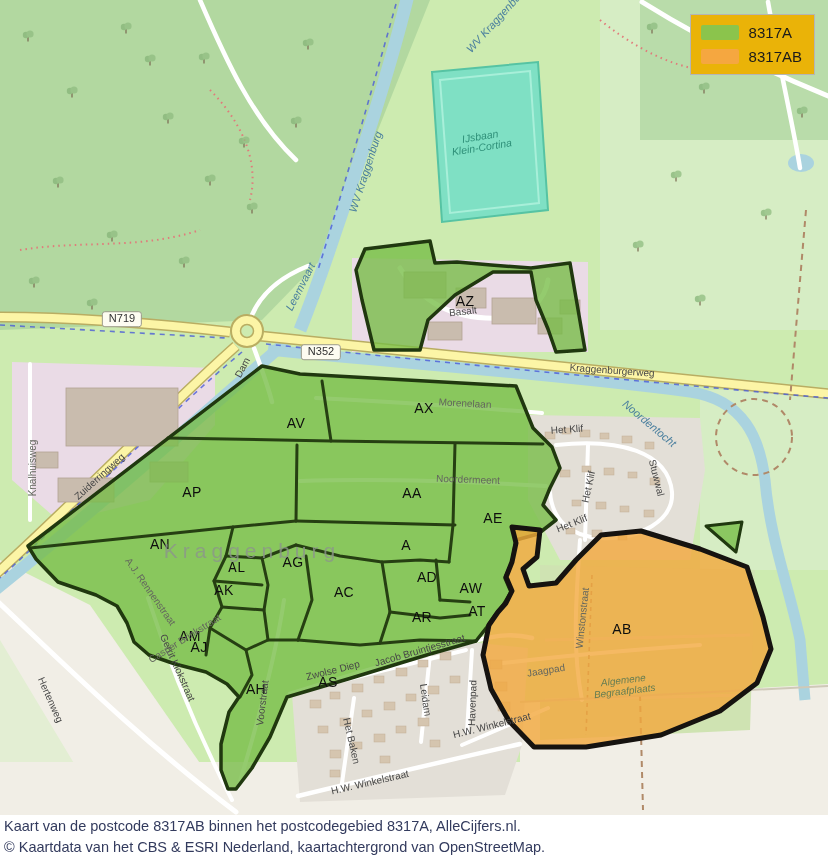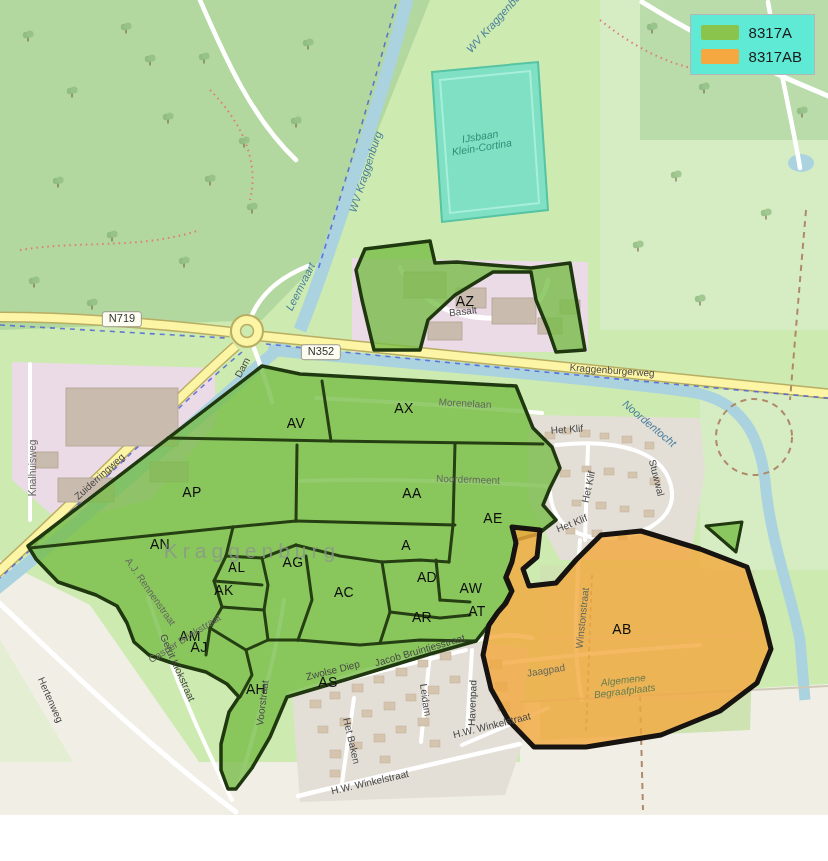--- a/index.html
+++ b/index.html
@@ -10,21 +10,21 @@
   #map-labels{position:absolute;left:0;top:0;width:828px;height:815px;}
   .lbl{position:absolute;white-space:pre-line;pointer-events:none;line-height:1.05;text-align:center;}
   .region{font-size:14px;color:#0e0e0e;letter-spacing:.4px;}
   .street{font-size:10px;color:#474747;white-space:pre;}
   .street-dim{font-size:10px;color:#63665e;white-space:pre;}
   .water{font-size:11px;color:#4a7f9e;font-style:italic;white-space:pre;}
   .place{font-size:10.5px;color:#2f9079;font-style:italic;}
   .watermark{font-size:21px;color:#8b958b;opacity:.8;letter-spacing:5px;white-space:pre;}
   .cemetery{font-size:10px;color:#5f7a52;font-style:italic;opacity:.95;}
   .shield{font-size:11px;color:#333;background:#fdfcf1;border:1.5px solid #9a9a8a;border-radius:3px;padding:1px 6px;white-space:pre;}
-  .legend{position:absolute;top:14px;right:13px;background:#5eead4;border:1px solid #b5b5b5;padding:9px 12px 9px 10px;display:flex;flex-direction:column;gap:7px;}
+  .legend{position:absolute;top:14px;right:13px;background:#eab308;border:1px solid #b5b5b5;padding:9px 12px 9px 10px;display:flex;flex-direction:column;gap:7px;}
   .legend-row{display:flex;align-items:center;gap:10px;}
   .swatch{display:inline-block;width:38px;height:15px;border-radius:2px;}
   .legend-label{font-size:15px;color:#1b1b1b;}
   .caption{position:absolute;left:0;top:815px;width:828px;height:46px;background:#fff;}
   .caption div{margin:1px 0 0 4px;font-size:14.5px;color:#333b5e;line-height:20px;white-space:pre;}
 </style>
 </head>
 <body>
 
 <div class="stage">
@@ -233,21 +233,21 @@
         <path d="M436,560 L440,600"></path>
         <path d="M390,612 L440,618 L470,615"></path>
         <path d="M440,600 L470,602"></path>
       </g>
 
       <path d="M512,527 L540,530 L537,557 L523,569 L529,586 L556,583 L576,560 L601,535 L641,531 L700,549 L747,567 L763,617 L771,649 L757,683 L720,711 L661,735 L586,747 L534,747 L509,721 L491,689 L483,655 L489,625 L498,612 L506,603 L512,591 L506,577 L512,562 L516,543 Z" fill="#f3a73c" fill-opacity="0.8" stroke="#161310" stroke-width="5" stroke-linejoin="round"></path>
     </svg>
 
     <div id="map-labels">
         <div class="lbl region" style="left: 465px; top: 301px; transform: translate(-50%, -50%) rotate(0deg);">AZ</div>
-        <div class="lbl region" style="left: 404px; top: 408px; transform: translate(-50%, -50%) rotate(0deg);">AX</div>
+        <div class="lbl region" style="left: 424px; top: 408px; transform: translate(-50%, -50%) rotate(0deg);">AX</div>
         <div class="lbl region" style="left: 296px; top: 423px; transform: translate(-50%, -50%) rotate(0deg);">AV</div>
         <div class="lbl region" style="left: 192px; top: 492px; transform: translate(-50%, -50%) rotate(0deg);">AP</div>
         <div class="lbl region" style="left: 412px; top: 493px; transform: translate(-50%, -50%) rotate(0deg);">AA</div>
         <div class="lbl region" style="left: 493px; top: 518px; transform: translate(-50%, -50%) rotate(0deg); text-align: right;">AE</div>
         <div class="lbl region" style="left: 160px; top: 544px; transform: translate(-50%, -50%) rotate(0deg);">AN</div>
         <div class="lbl region" style="left: 406px; top: 545px; transform: translate(-50%, -50%) rotate(0deg);">A</div>
         <div class="lbl region" style="left: 293px; top: 552px; transform: translate(-50%, -50%) rotate(0deg); margin-top: 10px;">AG</div>
         <div class="lbl region" style="left: 237px; top: 568px; transform: translate(-50%, -50%) rotate(0deg); font-family: Liberation Mono, monospace;">AL</div>
         <div class="lbl region" style="left: 224px; top: 590px; transform: translate(-50%, -50%) rotate(0deg);">AK</div>
         <div class="lbl region" style="left: 344px; top: 592px; transform: translate(-50%, -50%) rotate(0deg);">AC</div>
@@ -303,13 +303,17 @@
         <span class="swatch" style="background: rgb(139, 196, 76);"></span>
         <span class="legend-label">8317A</span>
       </div>
       <div class="legend-row">
         <span class="swatch" style="background: rgb(245, 167, 64);"></span>
         <span class="legend-label">8317AB</span>
       </div>
     </div>
   </div>
 
+  <div class="caption">
+    <div>Kaart van de postcode 8317AB binnen het postcodegebied 8317A, AlleCijfers.nl.</div>
+    <div>© Kaartdata van het CBS &amp; ESRI Nederland, kaartachtergrond van OpenStreetMap.</div>
+  </div>
 </div>
 
 </body></html>

